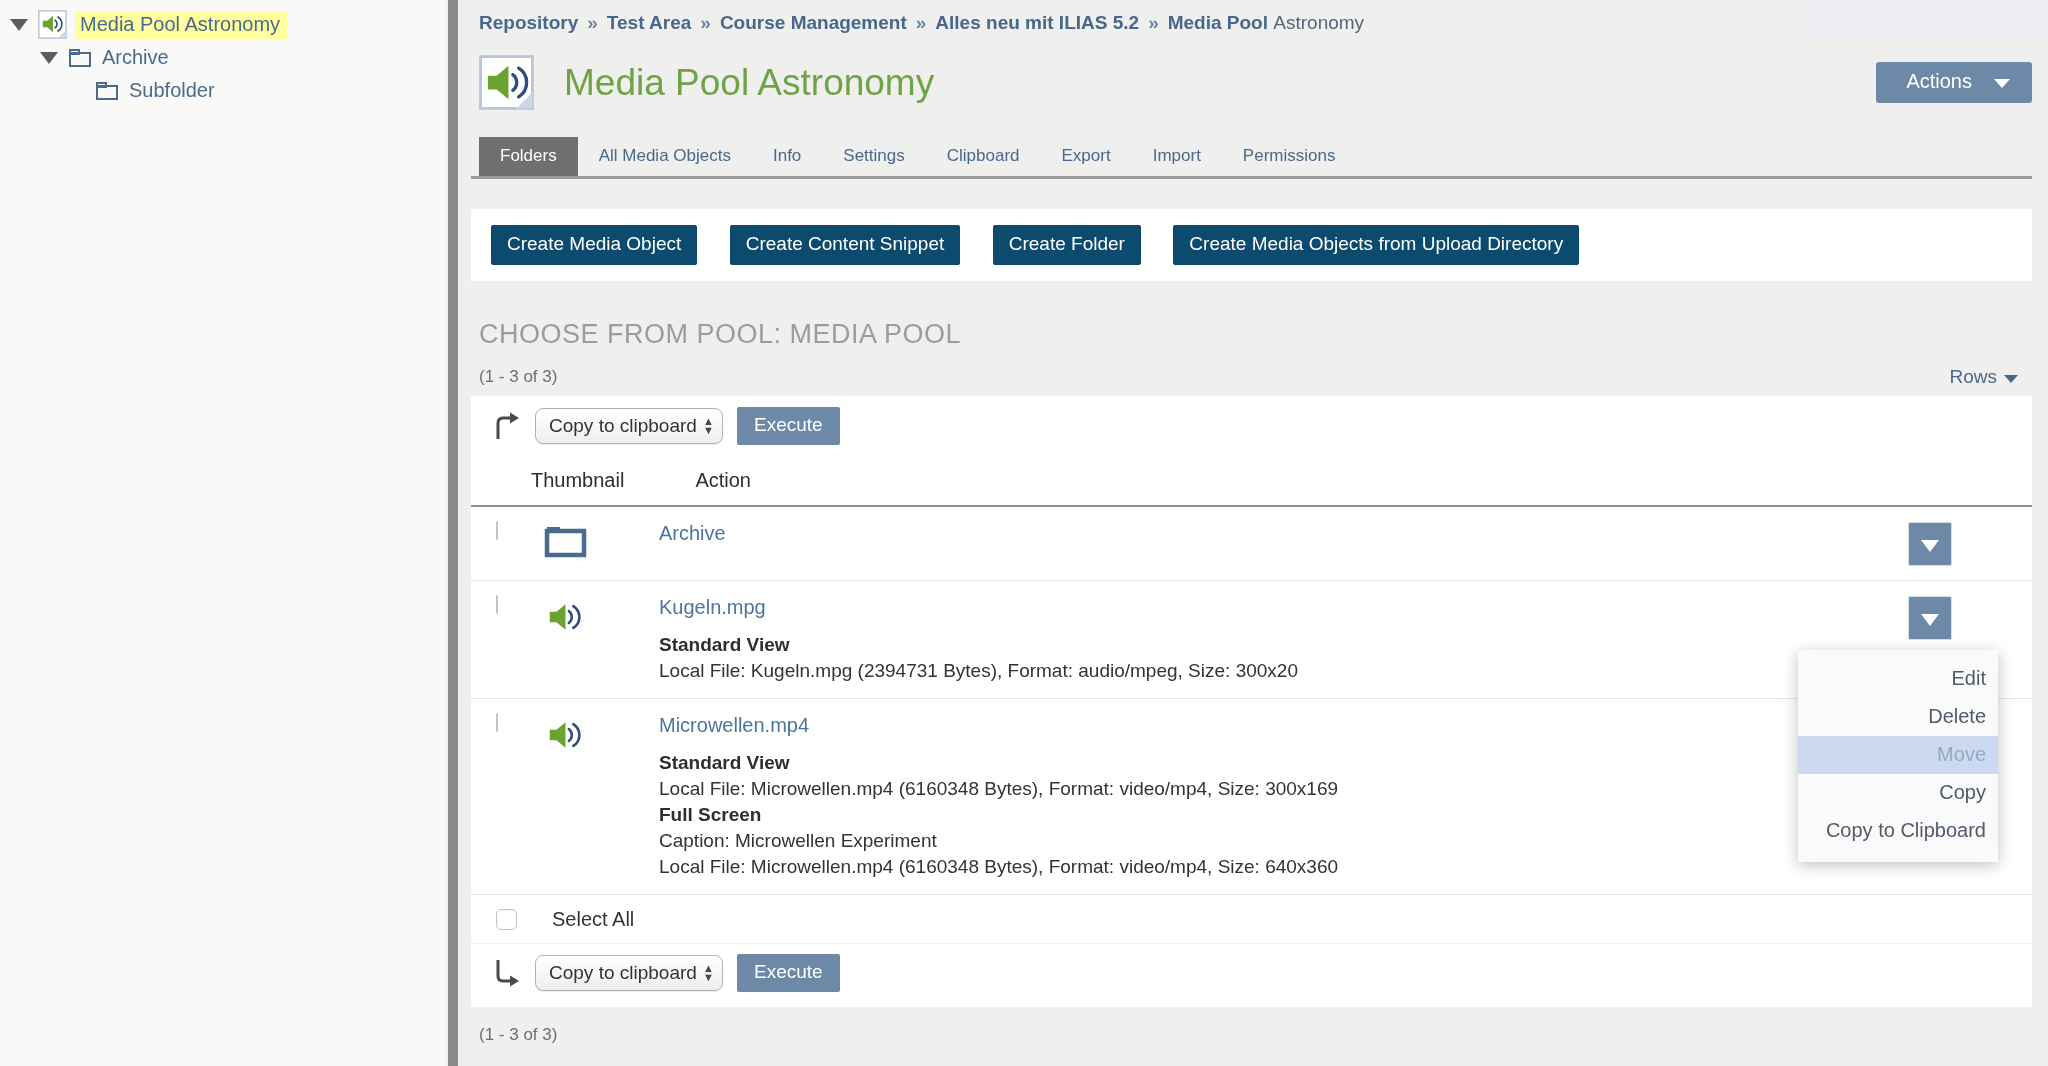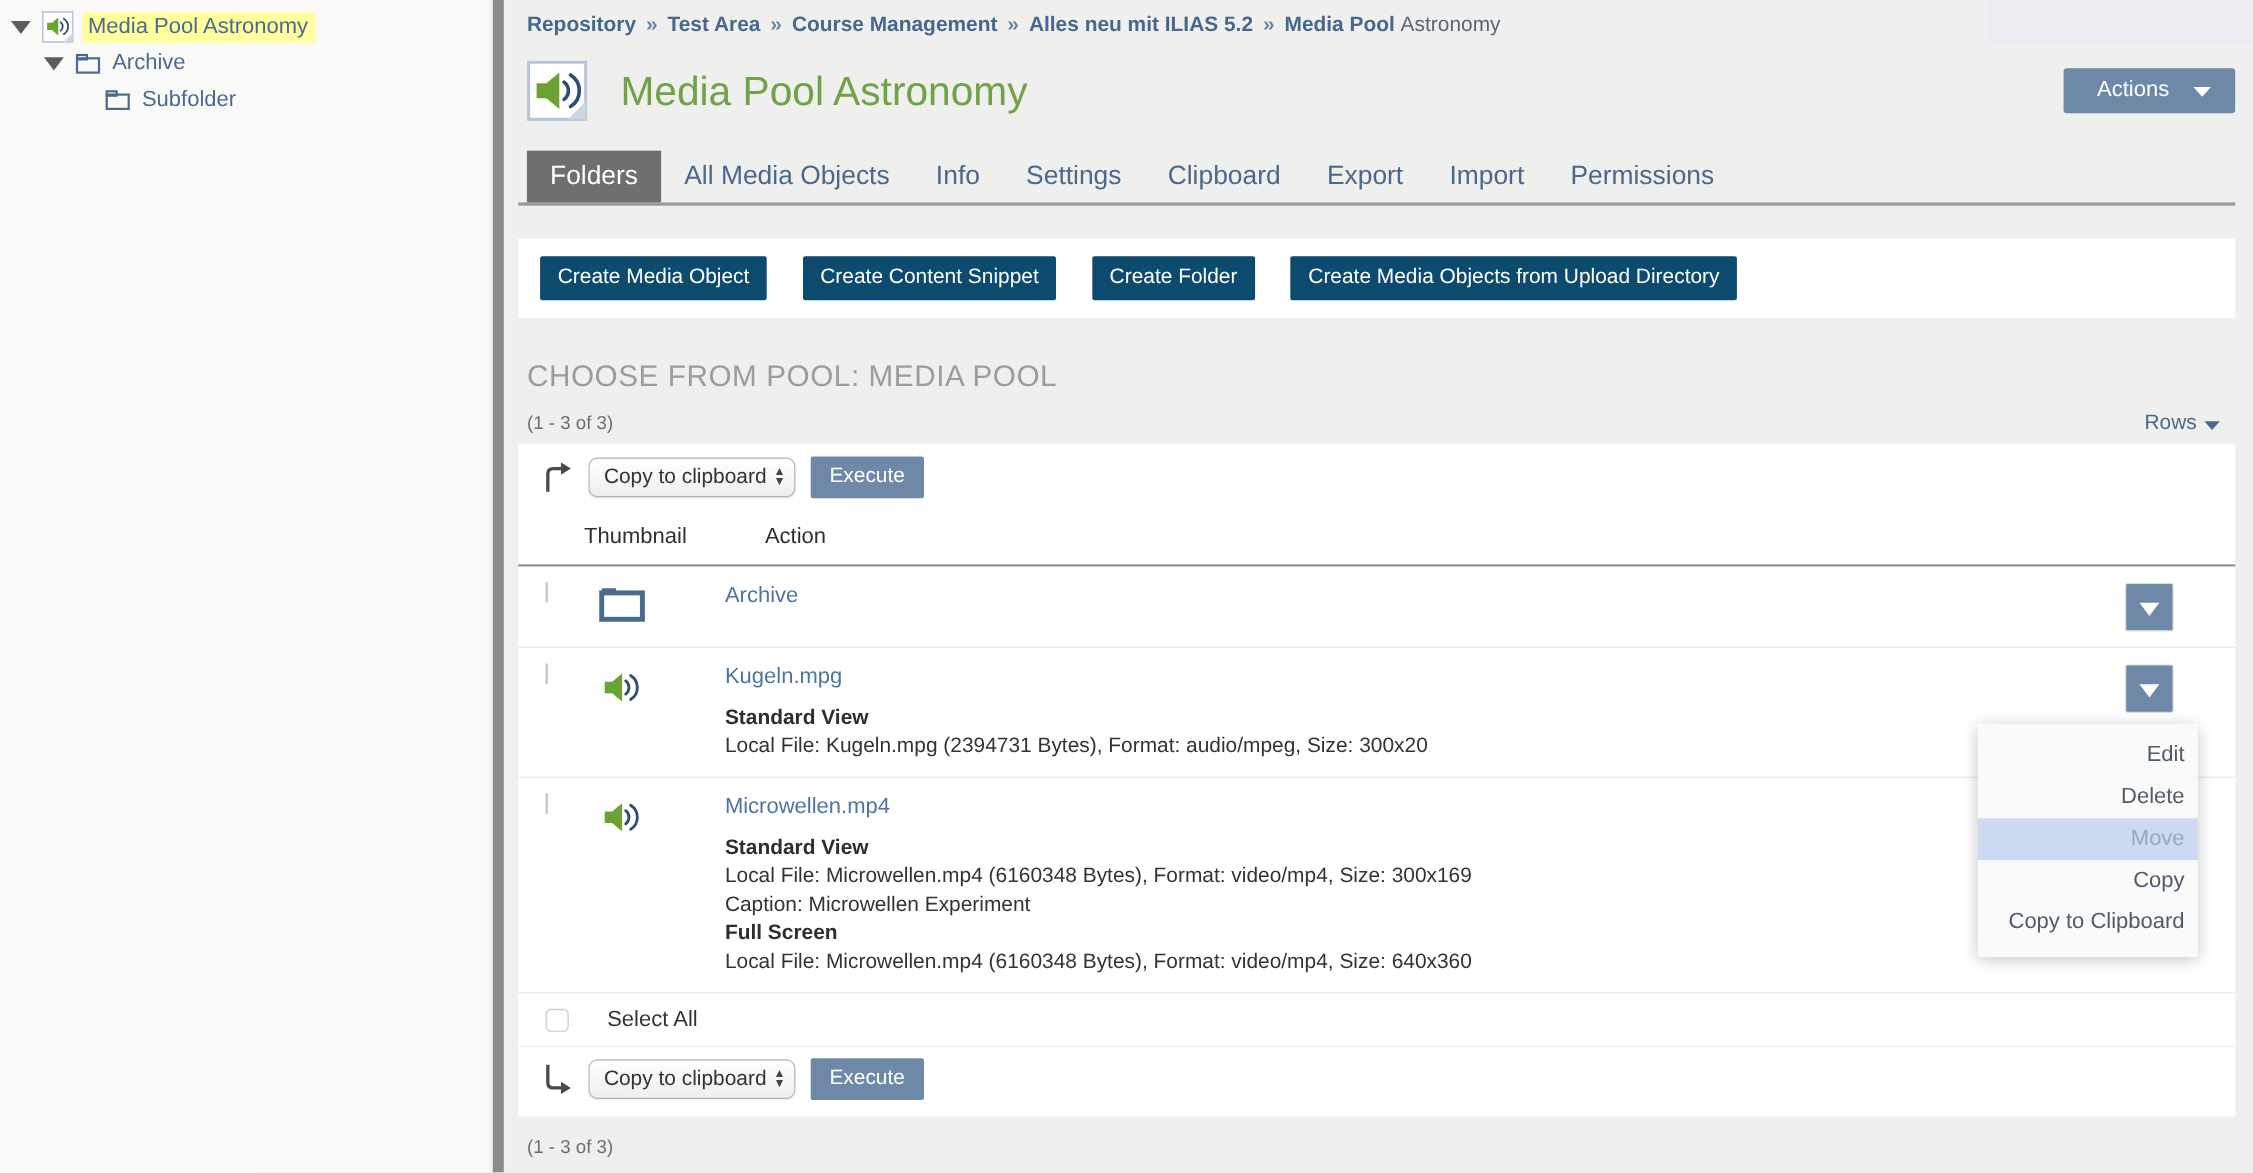--- a/index.html
+++ b/index.html
@@ -39,21 +39,21 @@
 
   .title-row { display:flex; align-items:center; margin:21px 0 0 8px; }
   .big-tile { width:55px; height:55px; flex:none; }
   .page-title { font-size:37px; font-weight:normal; color:#70a247; margin-left:30px; flex:1; }
   .actions-btn { background:#6e89a8; color:#fff; font-size:20px; border:none; border-radius:3px;
     padding:8px 22px 10px 30px; cursor:pointer; display:flex; align-items:center; }
   .actions-btn .dcaret { width:0; height:0; border-left:8px solid transparent; border-right:8px solid transparent;
     border-top:9px solid #fff; margin-left:22px; margin-top:3px; }
 
   .tabs { margin-top:27px; border-bottom:3px solid #9b9b9b; display:flex; padding-left:8px; }
-  .tab { font-size:24px; color:#49698c; padding:9px 21px 10px; cursor:pointer; white-space:nowrap; }
+  .tab { font-size:17px; color:#49698c; padding:9px 21px 10px; cursor:pointer; white-space:nowrap; }
   .tab.active { background:#6f6f6f; color:#fff; }
 
   .create-panel { margin-top:30px; background:#fff; padding:16px 20px; }
   .create-btn { background:#0c4a6e; color:#fff; border:none; border-radius:2px; font-size:19px;
     padding:8px 16px 10px; margin-right:28px; cursor:pointer; }
 
   .pool-heading { margin:38px 0 0 8px; font-size:27px; font-weight:normal; color:#9c9c9c; letter-spacing:0.5px; }
   .meta-row { display:flex; align-items:center; margin:16px 0 8px 8px; }
   .range-text { font-size:17px; color:#6e6e6e; flex:1; }
   .rows-link { font-size:19px; color:#49698c; cursor:pointer; margin-right:14px; display:flex; align-items:center;justify-content:center; }
@@ -79,21 +79,21 @@
   .col-title { flex:1; }
   .col-action { width:92px; flex:none; text-align:right; }
 
   .trow { display:flex; align-items:flex-start; padding:15px 32px 14px 25px; border-bottom:1px solid #e6e6e6; }
   .cb { width:21px; height:21px; border:1px solid #c3c3c3; border-radius:5px; background:#fff;
     box-shadow:inset 0 1px 2px rgba(0,0,0,0.06); margin-top:4px; cursor:pointer; flex:none; }
   .row-title { font-size:20px; color:#4e74a0; text-decoration:none; cursor:pointer; display:inline-block; }
   .details { margin-top:13px; }
   .detail { font-size:19px; line-height:26px; color:#333; }
   .detail.bold { font-weight:bold; color:#2e2e2e; }
-  .acell { position:relative; display:flex; justify-content:center; }
+  .acell { position:relative; display:flex; justify-content:flex-start; }
   .abtn { width:44px; height:44px; background:#6e89a8; border:1px solid #d4dce6; border-radius:2px;
     display:flex; align-items:center; justify-content:center; cursor:pointer; }
   .abtn .tri { width:0; height:0; border-left:9px solid transparent; border-right:9px solid transparent;
     border-top:12px solid #fff; margin-top:3px; }
 
   .ctx-menu { position:absolute; top:54px; right:2px; width:200px; background:#fafafa;
     box-shadow:0 3px 14px rgba(0,0,0,0.25); padding:10px 0 12px; z-index:20; }
   .ctx-item { font-size:20px; color:#4e5b69; padding:7px 12px 8px 19px; cursor:pointer; white-space:nowrap; }
   .ctx-item.hl { background:#cbdaf0; color:#98a8c2; }
 
@@ -281,22 +281,22 @@
         <span class="col-thumb">
           <svg width="46" height="42" viewBox="0 0 28 28" style="margin-left:10px">
             <use href="#spk"></use>
           </svg>
         </span>
         <span class="col-title">
           <a class="row-title">Microwellen.mp4</a>
           <div class="details">
             <div class="detail bold">Standard View</div>
             <div class="detail">Local File: Microwellen.mp4 (6160348 Bytes), Format: video/mp4, Size: 300x169</div>
+            <div class="detail bold">Full Screen</div>
             <div class="detail">Caption: Microwellen Experiment</div>
-            <div class="detail bold">Full Screen</div>
             <div class="detail">Local File: Microwellen.mp4 (6160348 Bytes), Format: video/mp4, Size: 640x360</div>
           </div>
         </span>
         <span class="col-action acell">
           <span class="abtn">
               <span class="tri"></span>
             </span>
         </span>
       </div>
 

